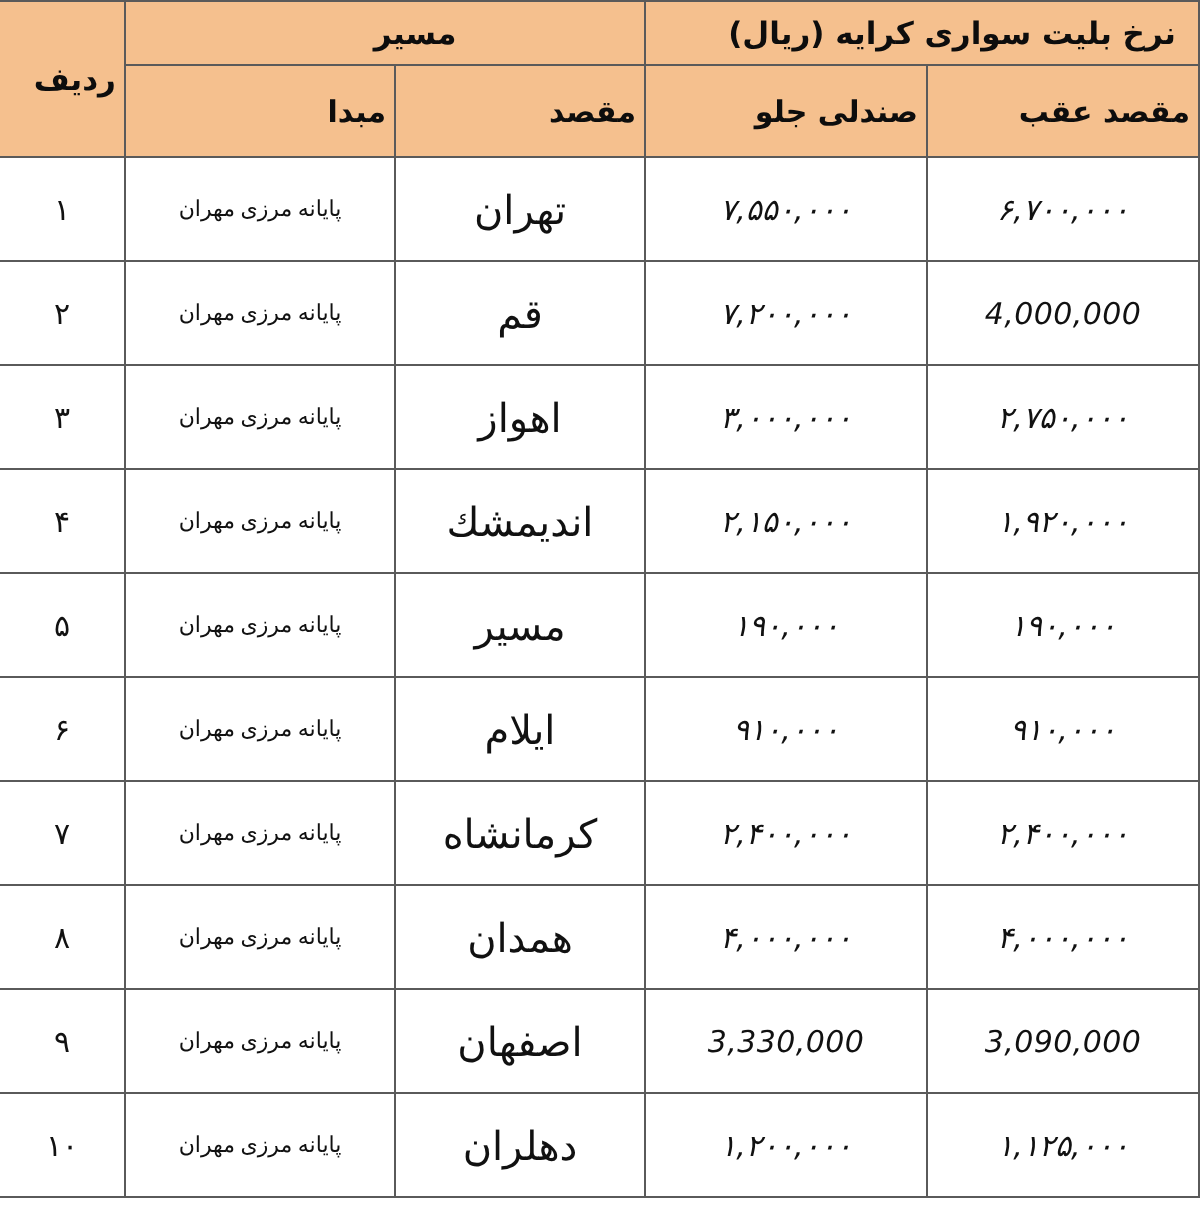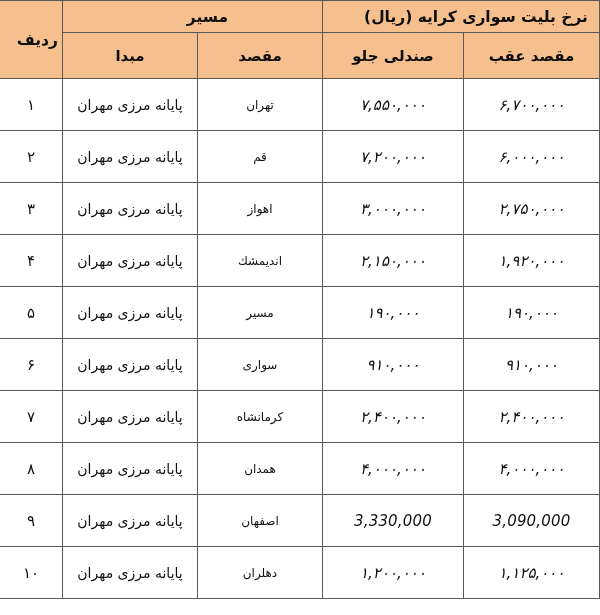--- a/index.html
+++ b/index.html
@@ -56,37 +56,38 @@
   th.h-radif {
     font-size: 15.5px;
   }
   th.h-group {
     font-size: 15.5px;
   }
   th.h-sub {
     font-size: 15px;
   }
   tr.head-row-1 th { height: 32px; padding-left: 34px; }
-  tr.head-row-2 th { height: 46px; }
+  tr.head-row-2 th { height: 46px; text-align: right; }
 
   
   tbody td {
     background: #ffffff;
     height: 52px;
     color: #111111;
     font-size: 14.5px;
   }
   td.c-radif {
     font-size: 15px;
   }
   td.c-mabda {
-    font-size: 14px;
+    font-size: 11px;
+    font-family: Liberation Serif, serif;
   }
   td.c-maqsad {
-    font-size: 12px;
+    font-size: 20px;
     margin-top: 14px;
   }
   td.c-price {
     font-size: 15px;
     letter-spacing: 0.2px;
     font-style: italic;
   }
 </style>
 </head>
 <body>
@@ -115,21 +116,21 @@
     </thead>
     <tbody id="fare-body">
         <tr>
           <td class="c-price">۶,۷۰۰,۰۰۰</td>
           <td class="c-price">۷,۵۵۰,۰۰۰</td>
           <td class="c-maqsad">تهران</td>
           <td class="c-mabda">پایانه مرزی مهران</td>
           <td class="c-radif">۱</td>
         </tr>
         <tr>
-          <td class="c-price">۶,۰۰۰,۰۰۰</td>
+          <td class="c-price">4,000,000</td>
           <td class="c-price">۷,۲۰۰,۰۰۰</td>
           <td class="c-maqsad">قم</td>
           <td class="c-mabda">پایانه مرزی مهران</td>
           <td class="c-radif">۲</td>
         </tr>
         <tr>
           <td class="c-price">۲,۷۵۰,۰۰۰</td>
           <td class="c-price">۳,۰۰۰,۰۰۰</td>
           <td class="c-maqsad">اهواز</td>
           <td class="c-mabda">پایانه مرزی مهران</td>
@@ -145,21 +146,21 @@
         <tr>
           <td class="c-price">۱۹۰,۰۰۰</td>
           <td class="c-price">۱۹۰,۰۰۰</td>
           <td class="c-maqsad">مسیر</td>
           <td class="c-mabda">پایانه مرزی مهران</td>
           <td class="c-radif">۵</td>
         </tr>
         <tr>
           <td class="c-price">۹۱۰,۰۰۰</td>
           <td class="c-price">۹۱۰,۰۰۰</td>
-          <td class="c-maqsad">سواری</td>
+          <td class="c-maqsad">ایلام</td>
           <td class="c-mabda">پایانه مرزی مهران</td>
           <td class="c-radif">۶</td>
         </tr>
         <tr>
           <td class="c-price">۲,۴۰۰,۰۰۰</td>
           <td class="c-price">۲,۴۰۰,۰۰۰</td>
           <td class="c-maqsad">کرمانشاه</td>
           <td class="c-mabda">پایانه مرزی مهران</td>
           <td class="c-radif">۷</td>
         </tr>

